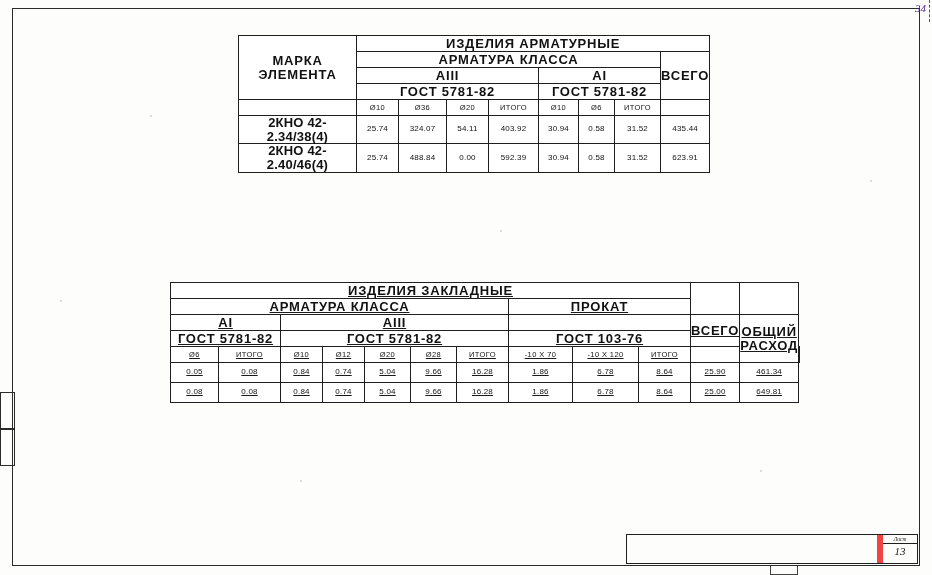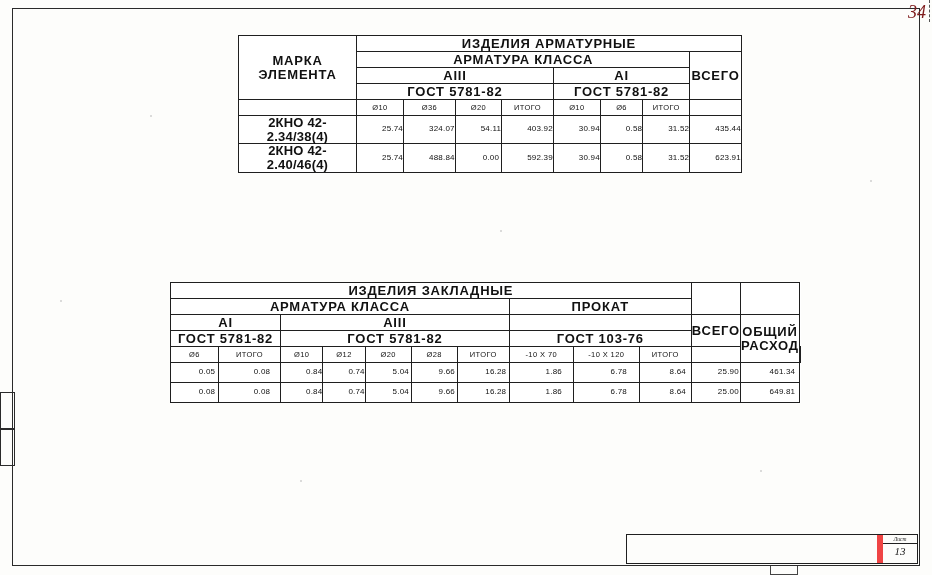--- a/index.html
+++ b/index.html
@@ -35,23 +35,23 @@
     border: 1px solid #2a2a2a;
     background: transparent;
   }
   .notch-a { left: 0px; top: 392px; width: 13px; height: 36px; }
   .notch-b { left: 0px; top: 428px; width: 13px; height: 36px; }
   .corner-num {
     position: absolute;
     right: 6px;
     top: 2px;
     font-family: "Liberation Serif", serif;
-    font-size: 18px;
+    font-size: 11px;
     font-style: italic;
-    color: #7f1d1d;
+    color: #4c1d95;
   }
   .corner-dashed {
     position: absolute;
     right: 2px;
     top: 0px;
     width: 0;
     height: 22px;
     border-left: 1px dashed #555;
   }
 
@@ -97,26 +97,25 @@
   }
   table.dwg td.mark {
     font-size: 13px;
     letter-spacing: 0.2px;
     text-align: center;
     font-weight: bold;
   }
   table.dwg td.num {
     font-size: 8px;
     letter-spacing: 0.2px;
-    padding-left: 25px;
   }
   table.dwg td.tall { height: 19px; }
 
   #table-main { left: 238px; top: 35px; }
-  #table-cont { left: 170px; top: 282px; }
+  #table-cont { left: 170px; top: 282px; text-decoration: underline; }
 
   
   .stamp {
     position: absolute;
     left: 626px;
     top: 534px;
     width: 292px;
     height: 30px;
     border: 1px solid #1f1f1f;
     box-sizing: border-box;

